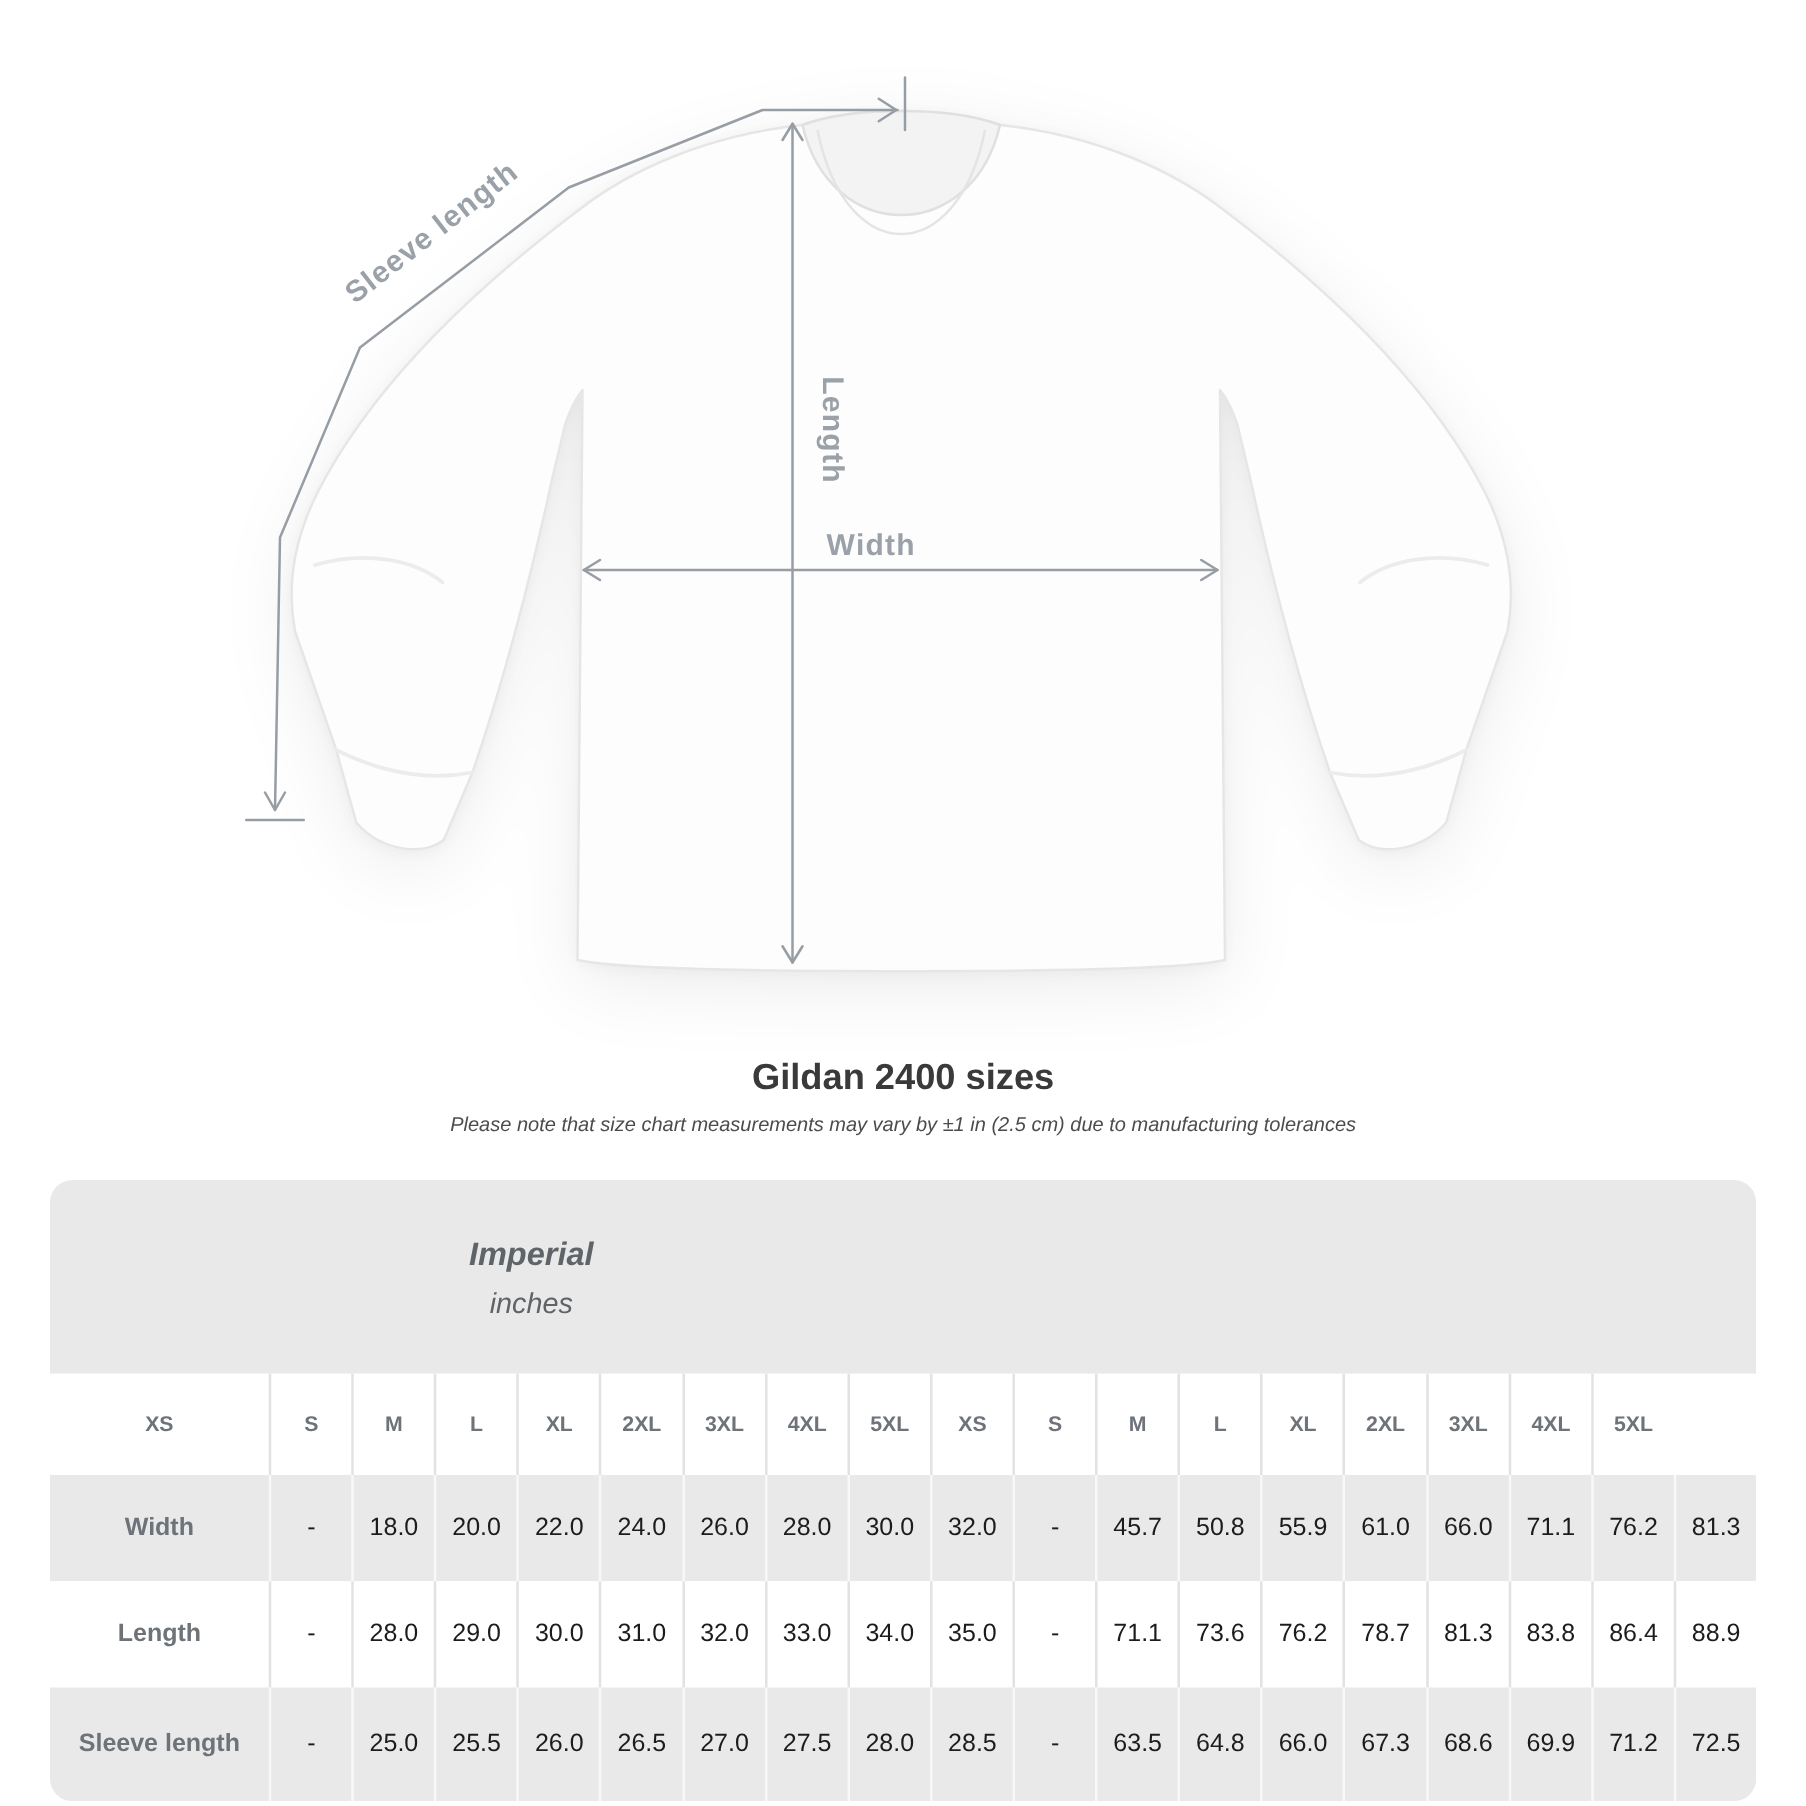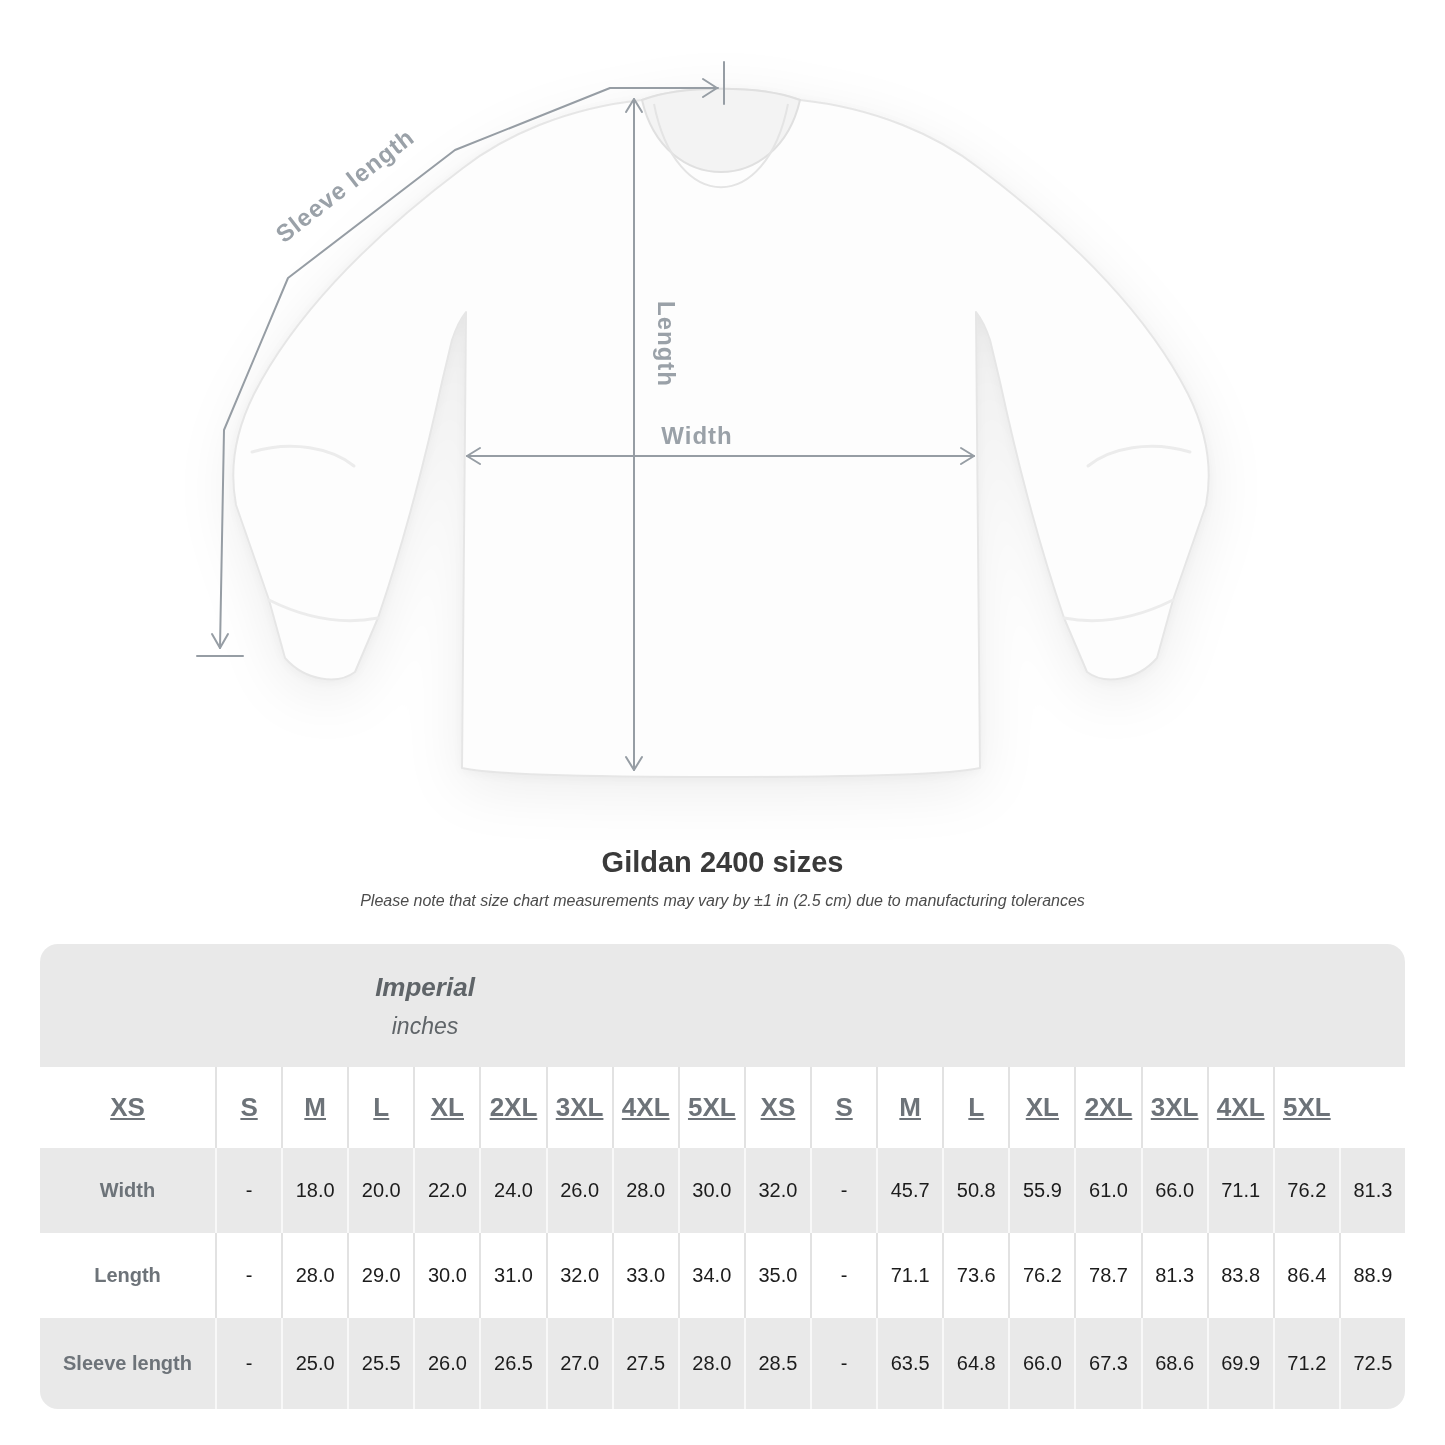--- a/index.html
+++ b/index.html
@@ -20,38 +20,38 @@
   }
   .page-subtitle {
     position:absolute; left:0; top:892px; width:100%; text-align:center;
     font-size:16px; font-style:italic; color:#4c4c4c;
   }
   .size-table {
     position:absolute; left:40px; top:944px; width:1365px;
     border-radius:18px; overflow:hidden; background:#ffffff;
   }
   .trow { display:grid; grid-template-columns:175px repeat(18, 1fr); align-items:stretch; }
-  .unit-band { height:123px; background:#e9e9e9; }
+  .unit-band { height:155px; background:#e9e9e9; }
   .unit-cell { display:flex; flex-direction:column; align-items:center; justify-content:center; gap:10px; color:#5f6468; }
   .unit-cell .uname { font-size:26px; font-weight:bold; font-style:italic; }
   .unit-cell .uunit { font-size:23px; font-style:italic; }
   .u-imp { grid-column:1 / span 10; }
   .u-met { grid-column:11 / span 9; }
   .hrow { height:81px; background:#ffffff; }
   .r-width  { height:85px; background:#e9e9e9; }
   .r-length { height:85px; background:#ffffff; }
   .r-sleeve { height:91px; background:#e9e9e9; }
   .cell {
     height:100%; display:flex; align-items:center; justify-content:center;
     font-size:20px; color:#1c1c1c;
   }
   .hrow .cell + .cell, .r-length .cell + .cell { border-left:2px solid #e2e2e2; }
   .r-width .cell + .cell, .r-sleeve .cell + .cell { border-left:2px solid #f8f8f8; }
   .lbl { font-weight:bold; color:#6d7379; }
-  .szh { font-weight:bold; color:#6d7379; font-size:26px;text-decoration:underline; }
+  .szh { font-weight:bold; color:#6d7379; font-size:17px; }
 </style>
 </head>
 <body>
 
 <svg class="diagram" viewBox="0 0 1445 840" width="1445" height="840" xmlns="http://www.w3.org/2000/svg">
 
   <g class="shirt-shadow">
     <path d="M 642,100
          C 566,108 504,136 463,168
          C 378,232 298,308 254,394

